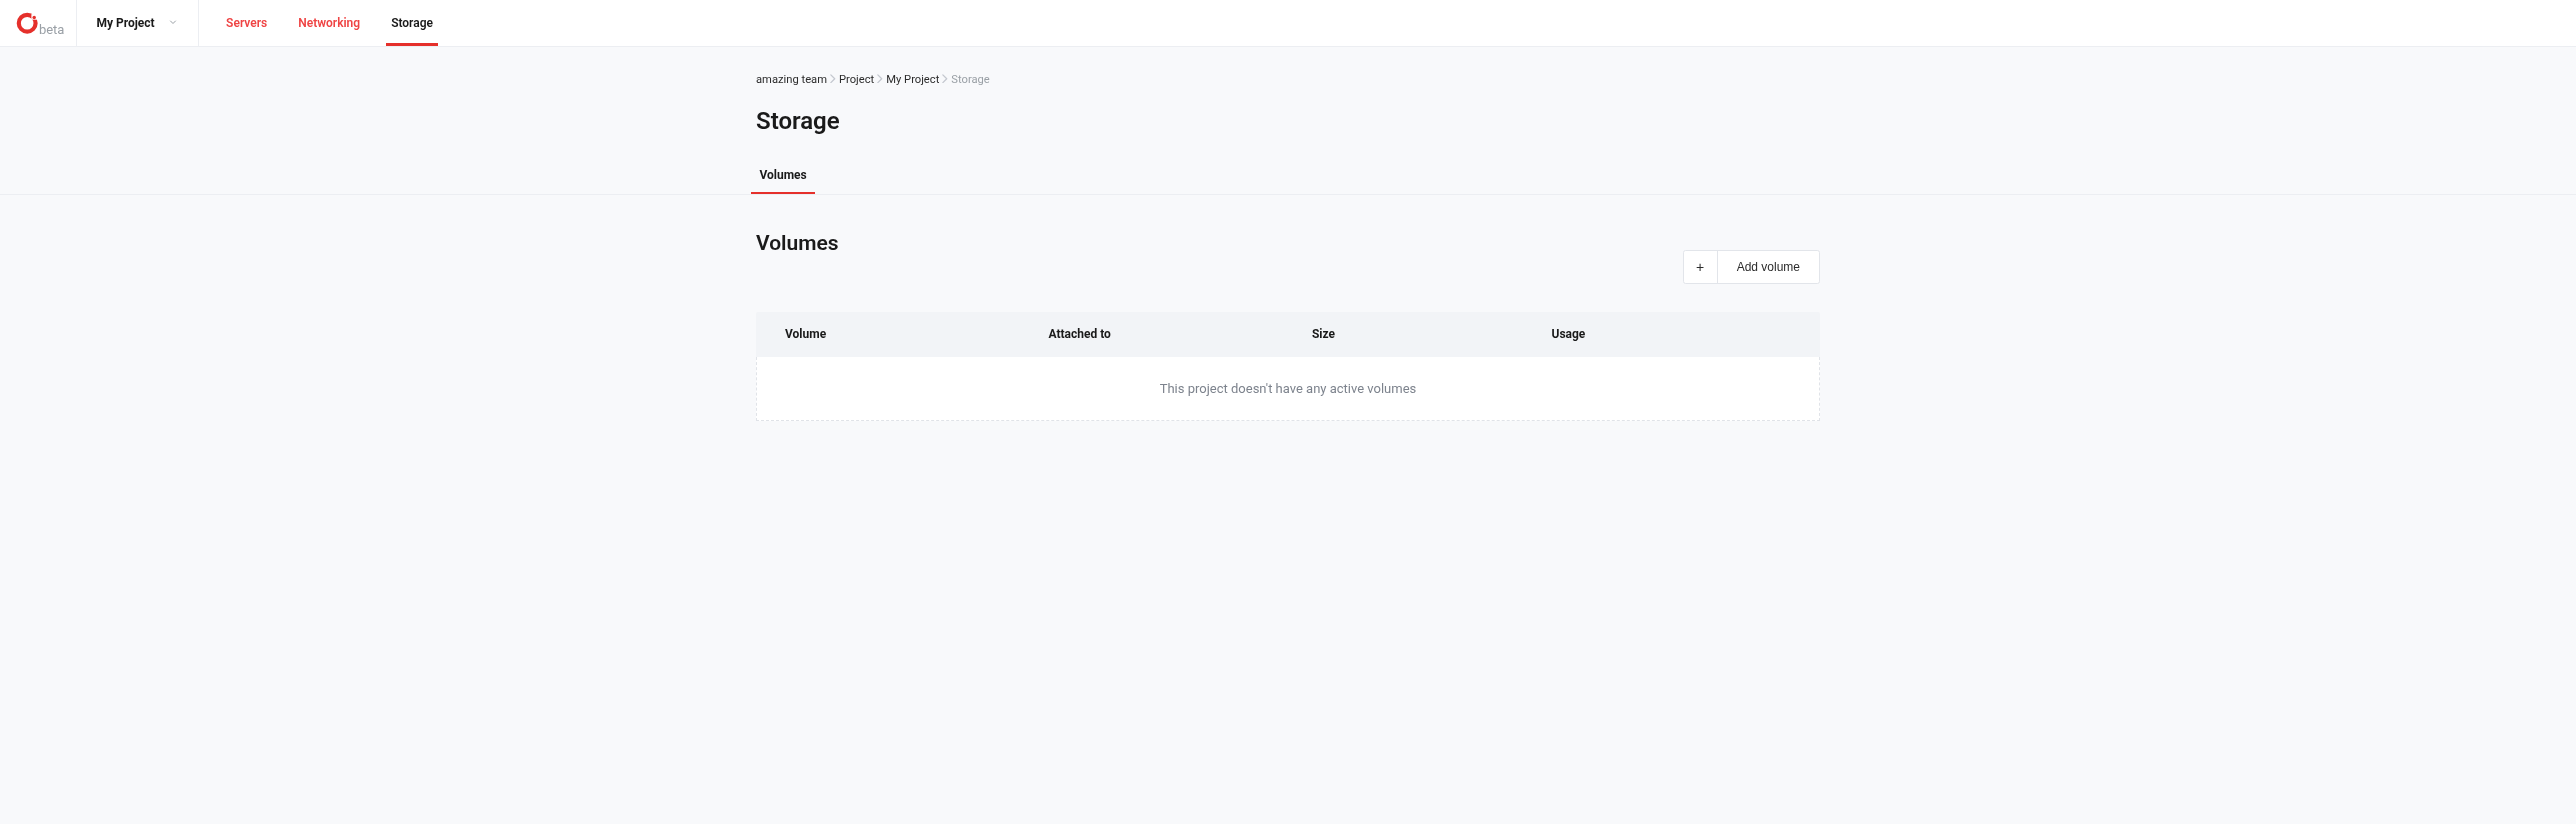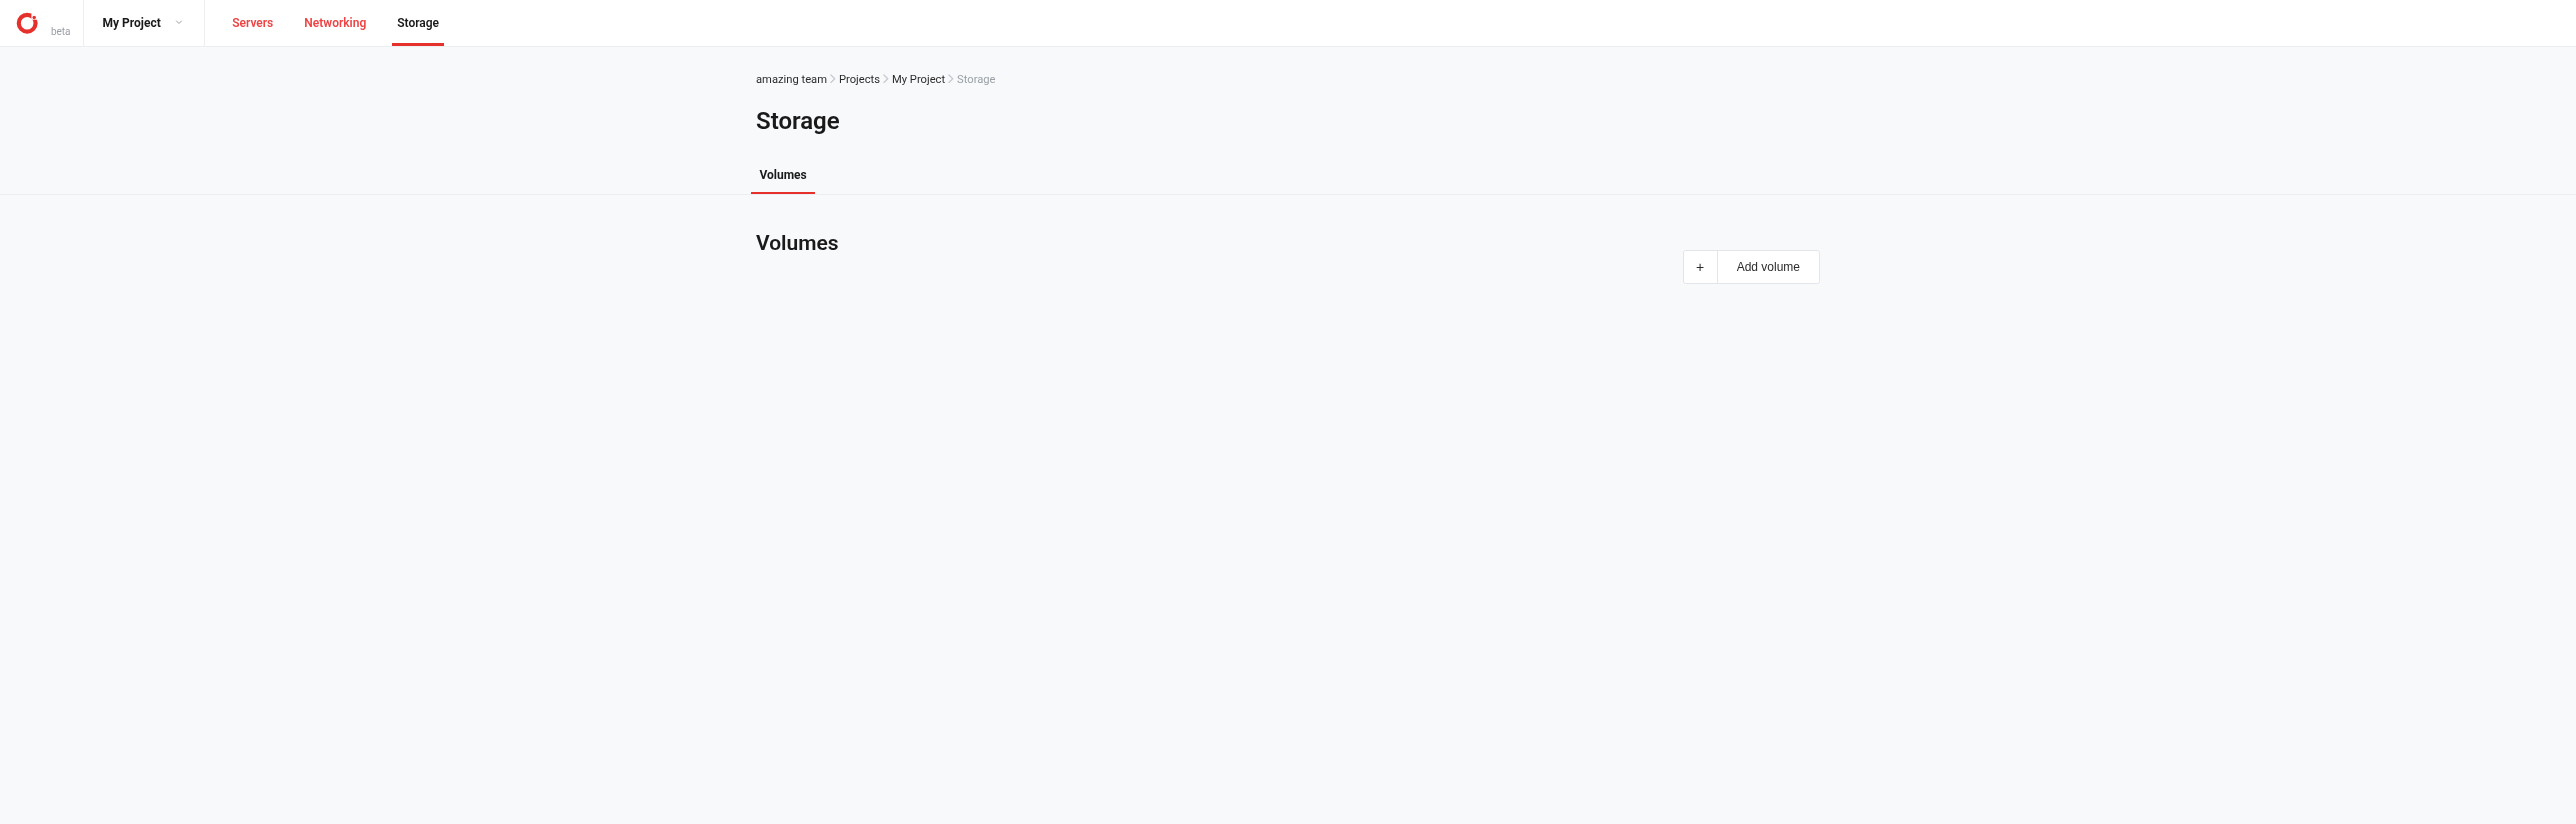--- a/index.html
+++ b/index.html
@@ -19,23 +19,23 @@
     }
     .logo-wrap {
       display: flex;
       align-items: center;
       padding: 0 12px 0 15.5px;
       border-right: 0.9px solid #eceef2;
       position: relative;
     }
     .logo-svg { width: 22.4px; height: 22.4px; display: block; }
     .logo-beta {
-      font-size: 10px;
+      font-size: 13px;
       color: #9aa0a6;
-      margin-left: 13px;
+      margin-left: 1px;
       align-self: flex-end;
       margin-bottom: 8.6px;
     }
     .project-selector {
       display: flex;
       align-items: center;
       padding: 0 19px;
       border-right: 0.9px solid #eceef2;
       font-weight: 700;
       font-size: 12px;
@@ -227,21 +227,21 @@
   <div class="content-top">
     <div class="content-inner">
 
       <div class="breadcrumb">
         <span class="crumb">amazing team</span>
         <span class="crumb-sep">
           <svg width="6" height="9.5" viewBox="0 0 7 11">
               <path d="M1 1l4.5 4.5L1 10" fill="none" stroke="currentColor" stroke-width="1.5" stroke-linecap="round" stroke-linejoin="round"></path>
             </svg>
         </span>
-        <span class="crumb">Projects</span>
+        <span class="crumb">Project</span>
         <span class="crumb-sep">
           <svg width="6" height="9.5" viewBox="0 0 7 11">
               <path d="M1 1l4.5 4.5L1 10" fill="none" stroke="currentColor" stroke-width="1.5" stroke-linecap="round" stroke-linejoin="round"></path>
             </svg>
         </span>
         <span class="crumb">My Project</span>
         <span class="crumb-sep">
           <svg width="6" height="9.5" viewBox="0 0 7 11">
               <path d="M1 1l4.5 4.5L1 10" fill="none" stroke="currentColor" stroke-width="1.5" stroke-linecap="round" stroke-linejoin="round"></path>
             </svg>
@@ -263,17 +263,28 @@
     <div class="section">
       <div>
         <h2 class="section-title">Volumes</h2>
       </div>
       <button class="add-btn">
         <span class="plus-box">+</span>
         <span class="btn-label">Add volume</span>
       </button>
     </div>
 
+    <div class="table-wrap">
+      <div class="table-head">
+        <div class="th">Volume</div>
+        <div class="th">Attached to</div>
+        <div class="th">Size</div>
+        <div class="th">Usage</div>
+      </div>
+      <div class="table-body">
+        <div class="empty-row">This project doesn't have any active volumes</div>
+      </div>
+    </div>
 
   </div>
 
 </div>
 
 
 </body></html>

